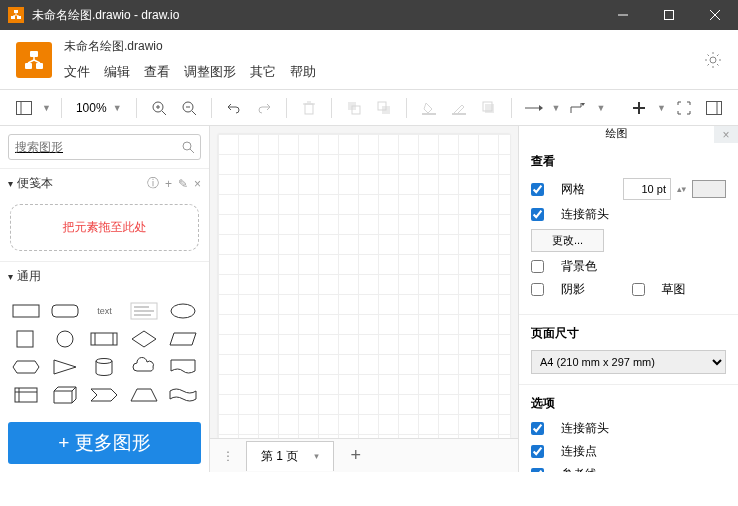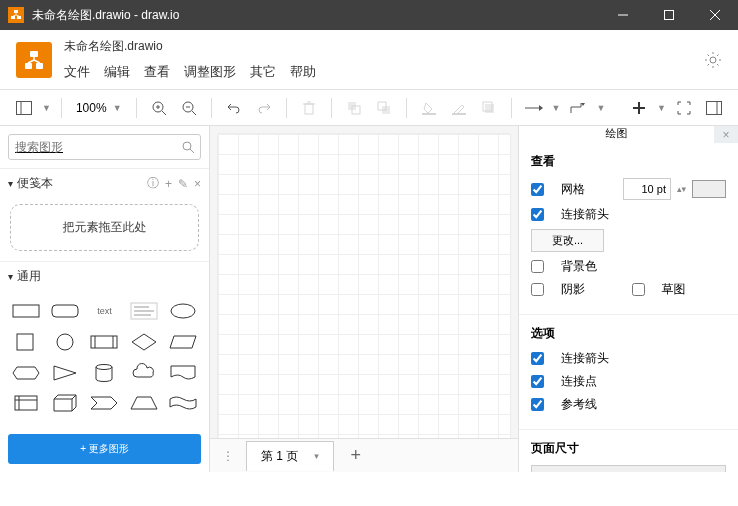--- a/index.html
+++ b/index.html
@@ -23,26 +23,26 @@
 .tgroup-right { margin-left: auto; display: flex; align-items: center; gap: 6px; }
 .mainrow { display: flex; height: 346px; }
 .leftpanel { width: 210px; border-right: 1px solid #e0e0e0; display: flex; flex-direction: column; }
 .search-row { padding: 8px; }
 .search-box { display: flex; align-items: center; border: 1px solid #ccc; border-radius: 3px; height: 26px; padding: 0 6px; text-decoration: underline; }
 .search-box input { flex: 1; border: none; outline: none; font-size: 12px; }
 .panel-sec { border-top: 1px solid #eee; }
 .panel-head { display: flex; align-items: center; padding: 6px 8px; cursor: pointer; color: #333; }
 .panel-head .sp { flex: 1; }
 .panel-head .ic { margin-left: 6px; color: #999; cursor: pointer; }
-.dropzone { margin: 6px 10px 10px; border: 1px dashed #bbb; border-radius: 10px; padding: 14px 8px; text-align: center; color: #404040; font-size: 12px; }
+.dropzone { margin: 6px 10px 10px; border: 1px dashed #bbb; border-radius: 10px; padding: 14px 8px; text-align: center; color: #ef4444; font-size: 12px; }
 .shapes-grid { padding: 6px; display: grid; grid-template-columns: repeat(5, 1fr); overflow-y: auto; flex: 1; }
 .shape-cell { height: 28px; display: flex; align-items: center; justify-content: center; cursor: pointer; }
 .shape-cell svg { width: 30px; height: 20px; }
 .more-shapes { margin: 8px; }
-.btn-primary { width: 100%; background: #1e88e5; color: #fff; border: none; padding: 8px; border-radius: 3px; cursor: pointer; font-size: 10px; }
+.btn-primary { width: 100%; background: #1e88e5; color: #fff; border: none; padding: 8px; border-radius: 3px; cursor: pointer; font-size: 19px; }
 .canvas-area { flex: 1; background: #f5f5f5; display: flex; flex-direction: column; }
 .canvas { flex: 1; margin: 8px 8px 0 8px; background: #fff; box-shadow: 0 0 2px rgba(0,0,0,0.1);
   background-image: linear-gradient(#eee 1px, transparent 1px), linear-gradient(90deg, #eee 1px, transparent 1px);
   background-size: 20px 20px; }
 .rightpanel { width: 220px; border-left: 1px solid #e0e0e0; display: flex; flex-direction: column; overflow-y: auto; }
 .rtabs { display: flex; height: 32px; }
 .rtab { flex: 1; display: flex; align-items: center; justify-content: center; font-size: 11px; cursor: pointer; }
 .rtab.active { background: #fff; border-bottom: 2px solid #fff; }
 .rtab.inactive { background: #eceff1; color: #666; }
 .rtab-close { width: 24px; display: flex; align-items: center; justify-content: center; background: #eceff1; color: #999; cursor: pointer; }
@@ -439,40 +439,40 @@
             <input type="checkbox" class="cb" style="">
             <span>阴影</span>
           </label>
         <label>
             <input type="checkbox" class="cb" style="">
             <span>草图</span>
           </label>
       </div>
     </div>
     <div class="rsec">
-      <div class="rsec-title">选项</div>
-      <div class="rrow">
-          <label>
-            <input type="checkbox" class="cb" checked="" style="">
-            <span>连接箭头</span>
-          </label>
-        </div>
-      <div class="rrow">
-          <label>
-            <input type="checkbox" class="cb" checked="" style="">
-            <span>连接点</span>
-          </label>
-        </div>
-      <div class="rrow">
-          <label>
-            <input type="checkbox" class="cb" checked="" style="">
-            <span>参考线</span>
-          </label>
-        </div>
-    </div>
-    <div class="rsec">
       <div class="rsec-title">页面尺寸</div>
       <select class="pagesize-sel">
         <option>A4 (210 mm x 297 mm)</option>
       </select>
     </div>
+    <div class="rsec">
+      <div class="rsec-title">选项</div>
+      <div class="rrow">
+          <label>
+            <input type="checkbox" class="cb" checked="" style="">
+            <span>连接箭头</span>
+          </label>
+        </div>
+      <div class="rrow">
+          <label>
+            <input type="checkbox" class="cb" checked="" style="">
+            <span>连接点</span>
+          </label>
+        </div>
+      <div class="rrow">
+          <label>
+            <input type="checkbox" class="cb" checked="" style="">
+            <span>参考线</span>
+          </label>
+        </div>
+    </div>
   </div>
 </div>
 
 </body></html>

